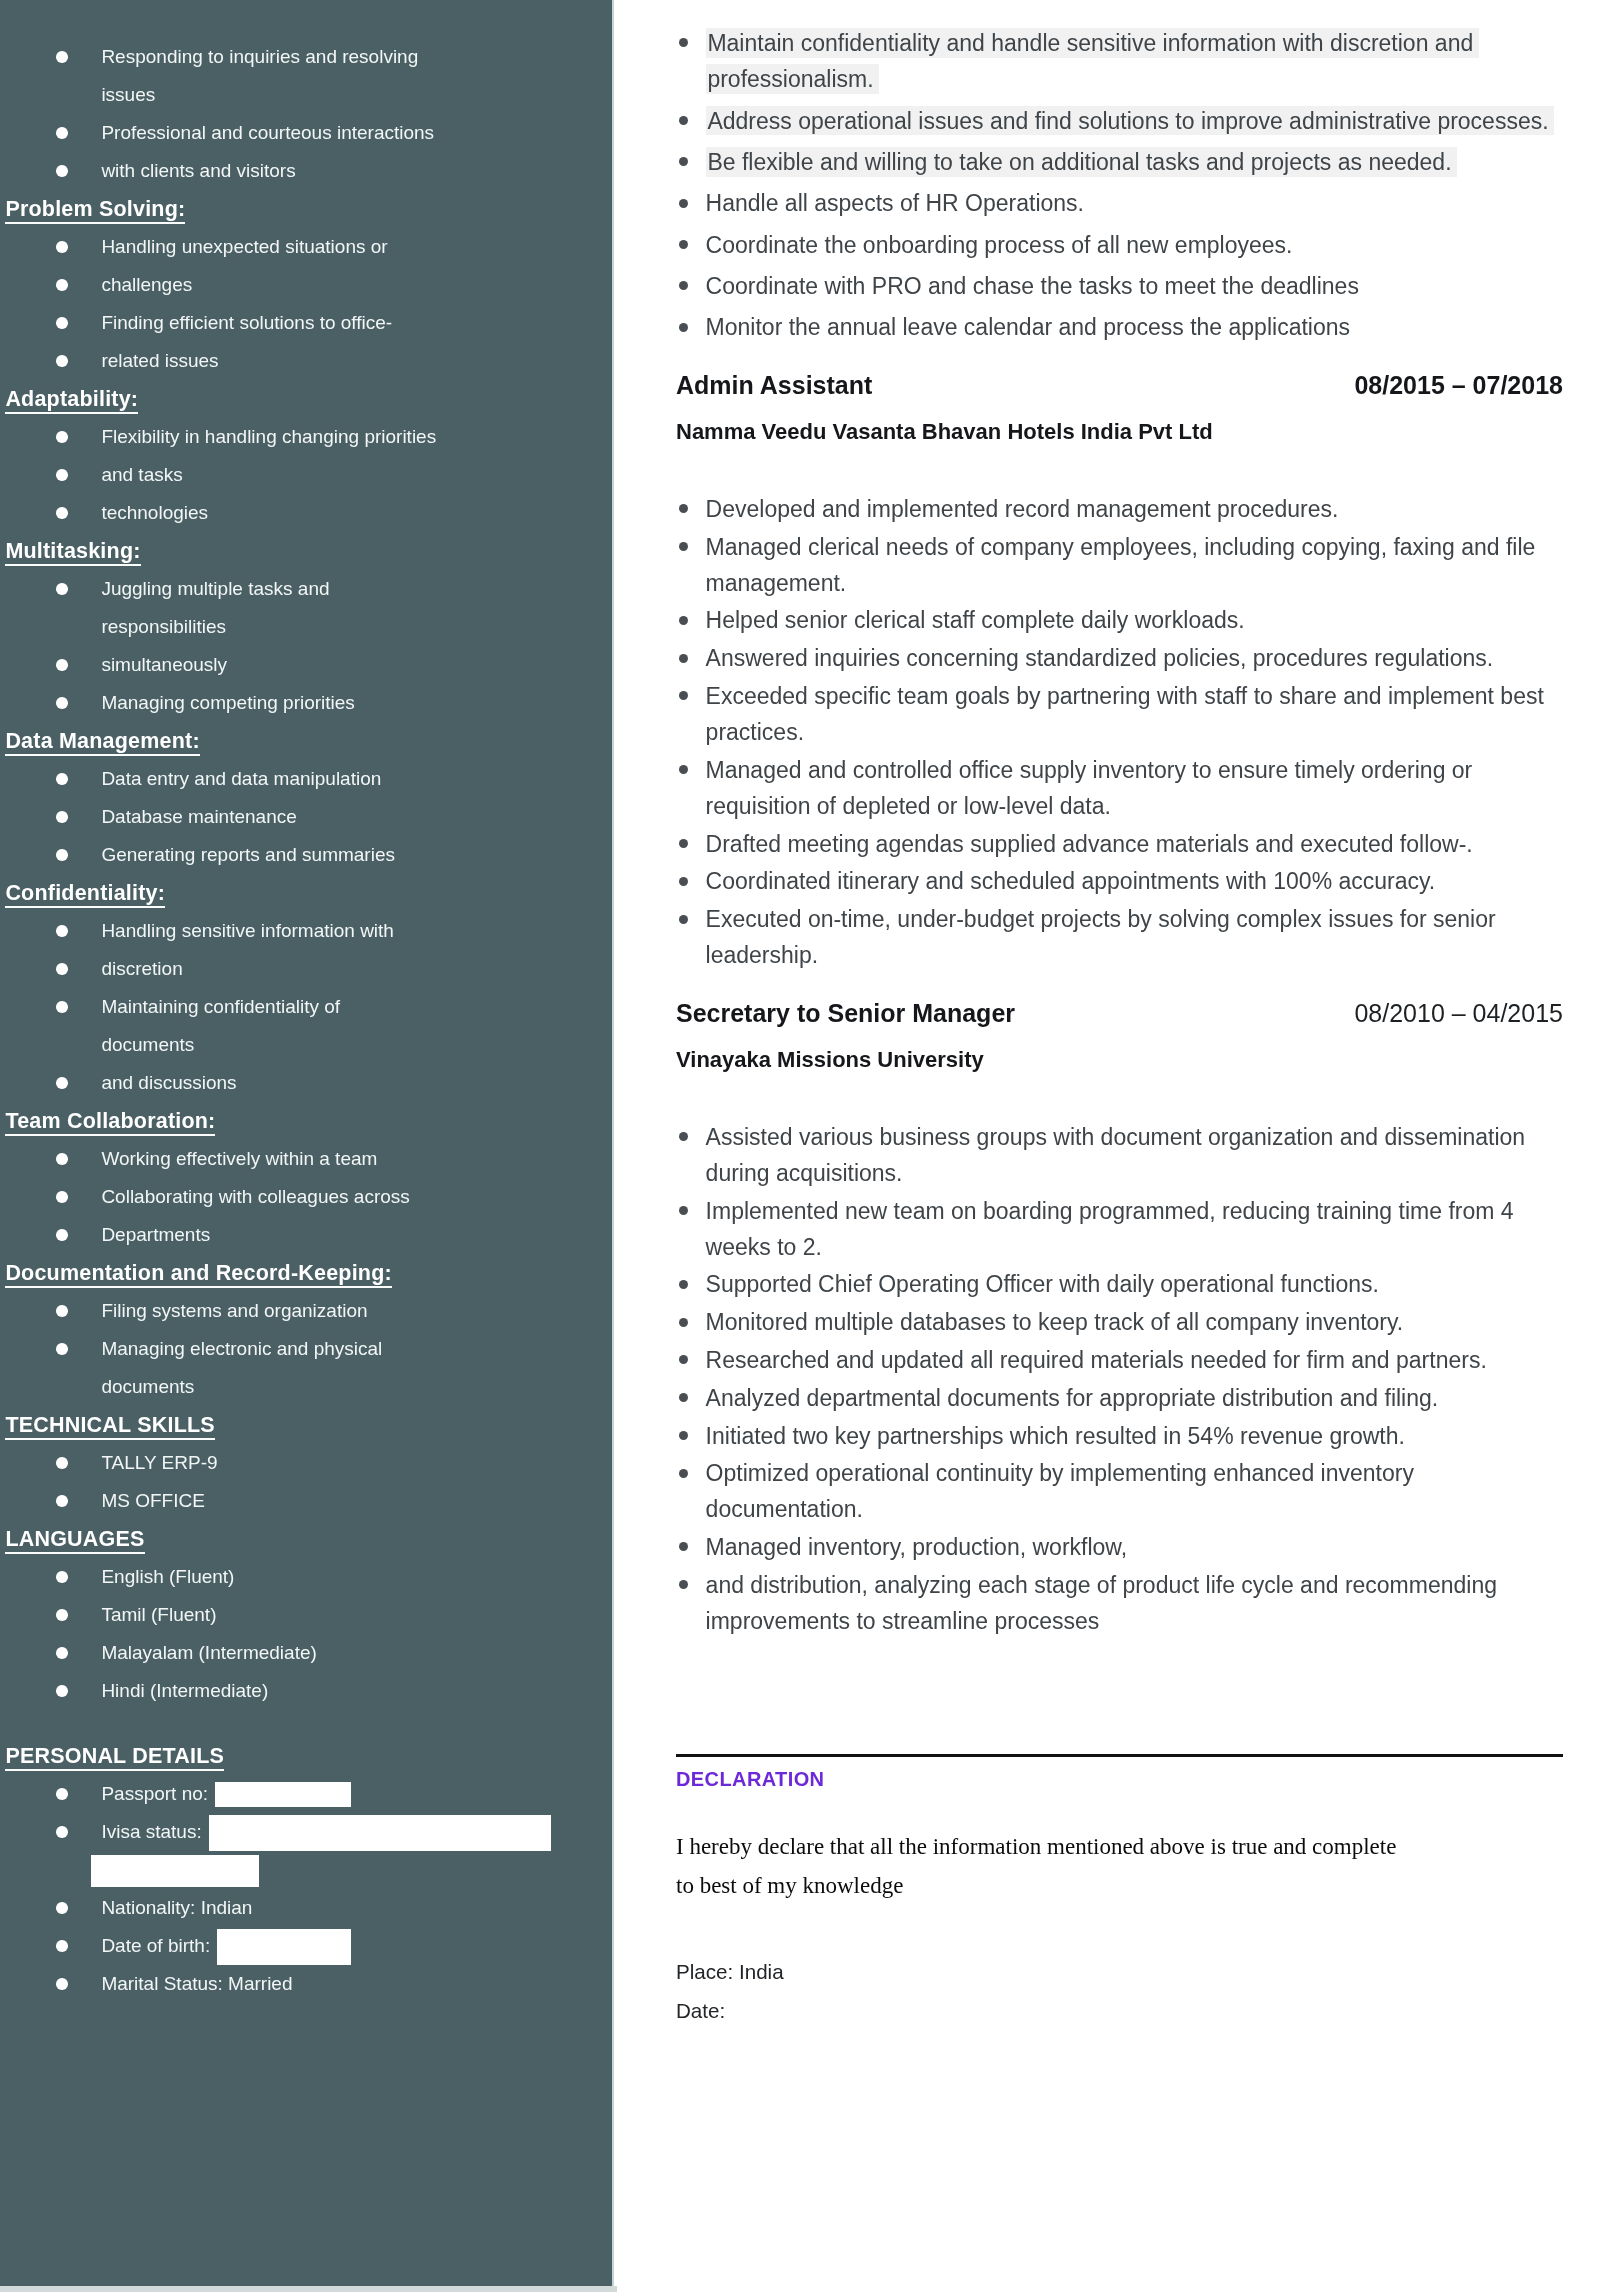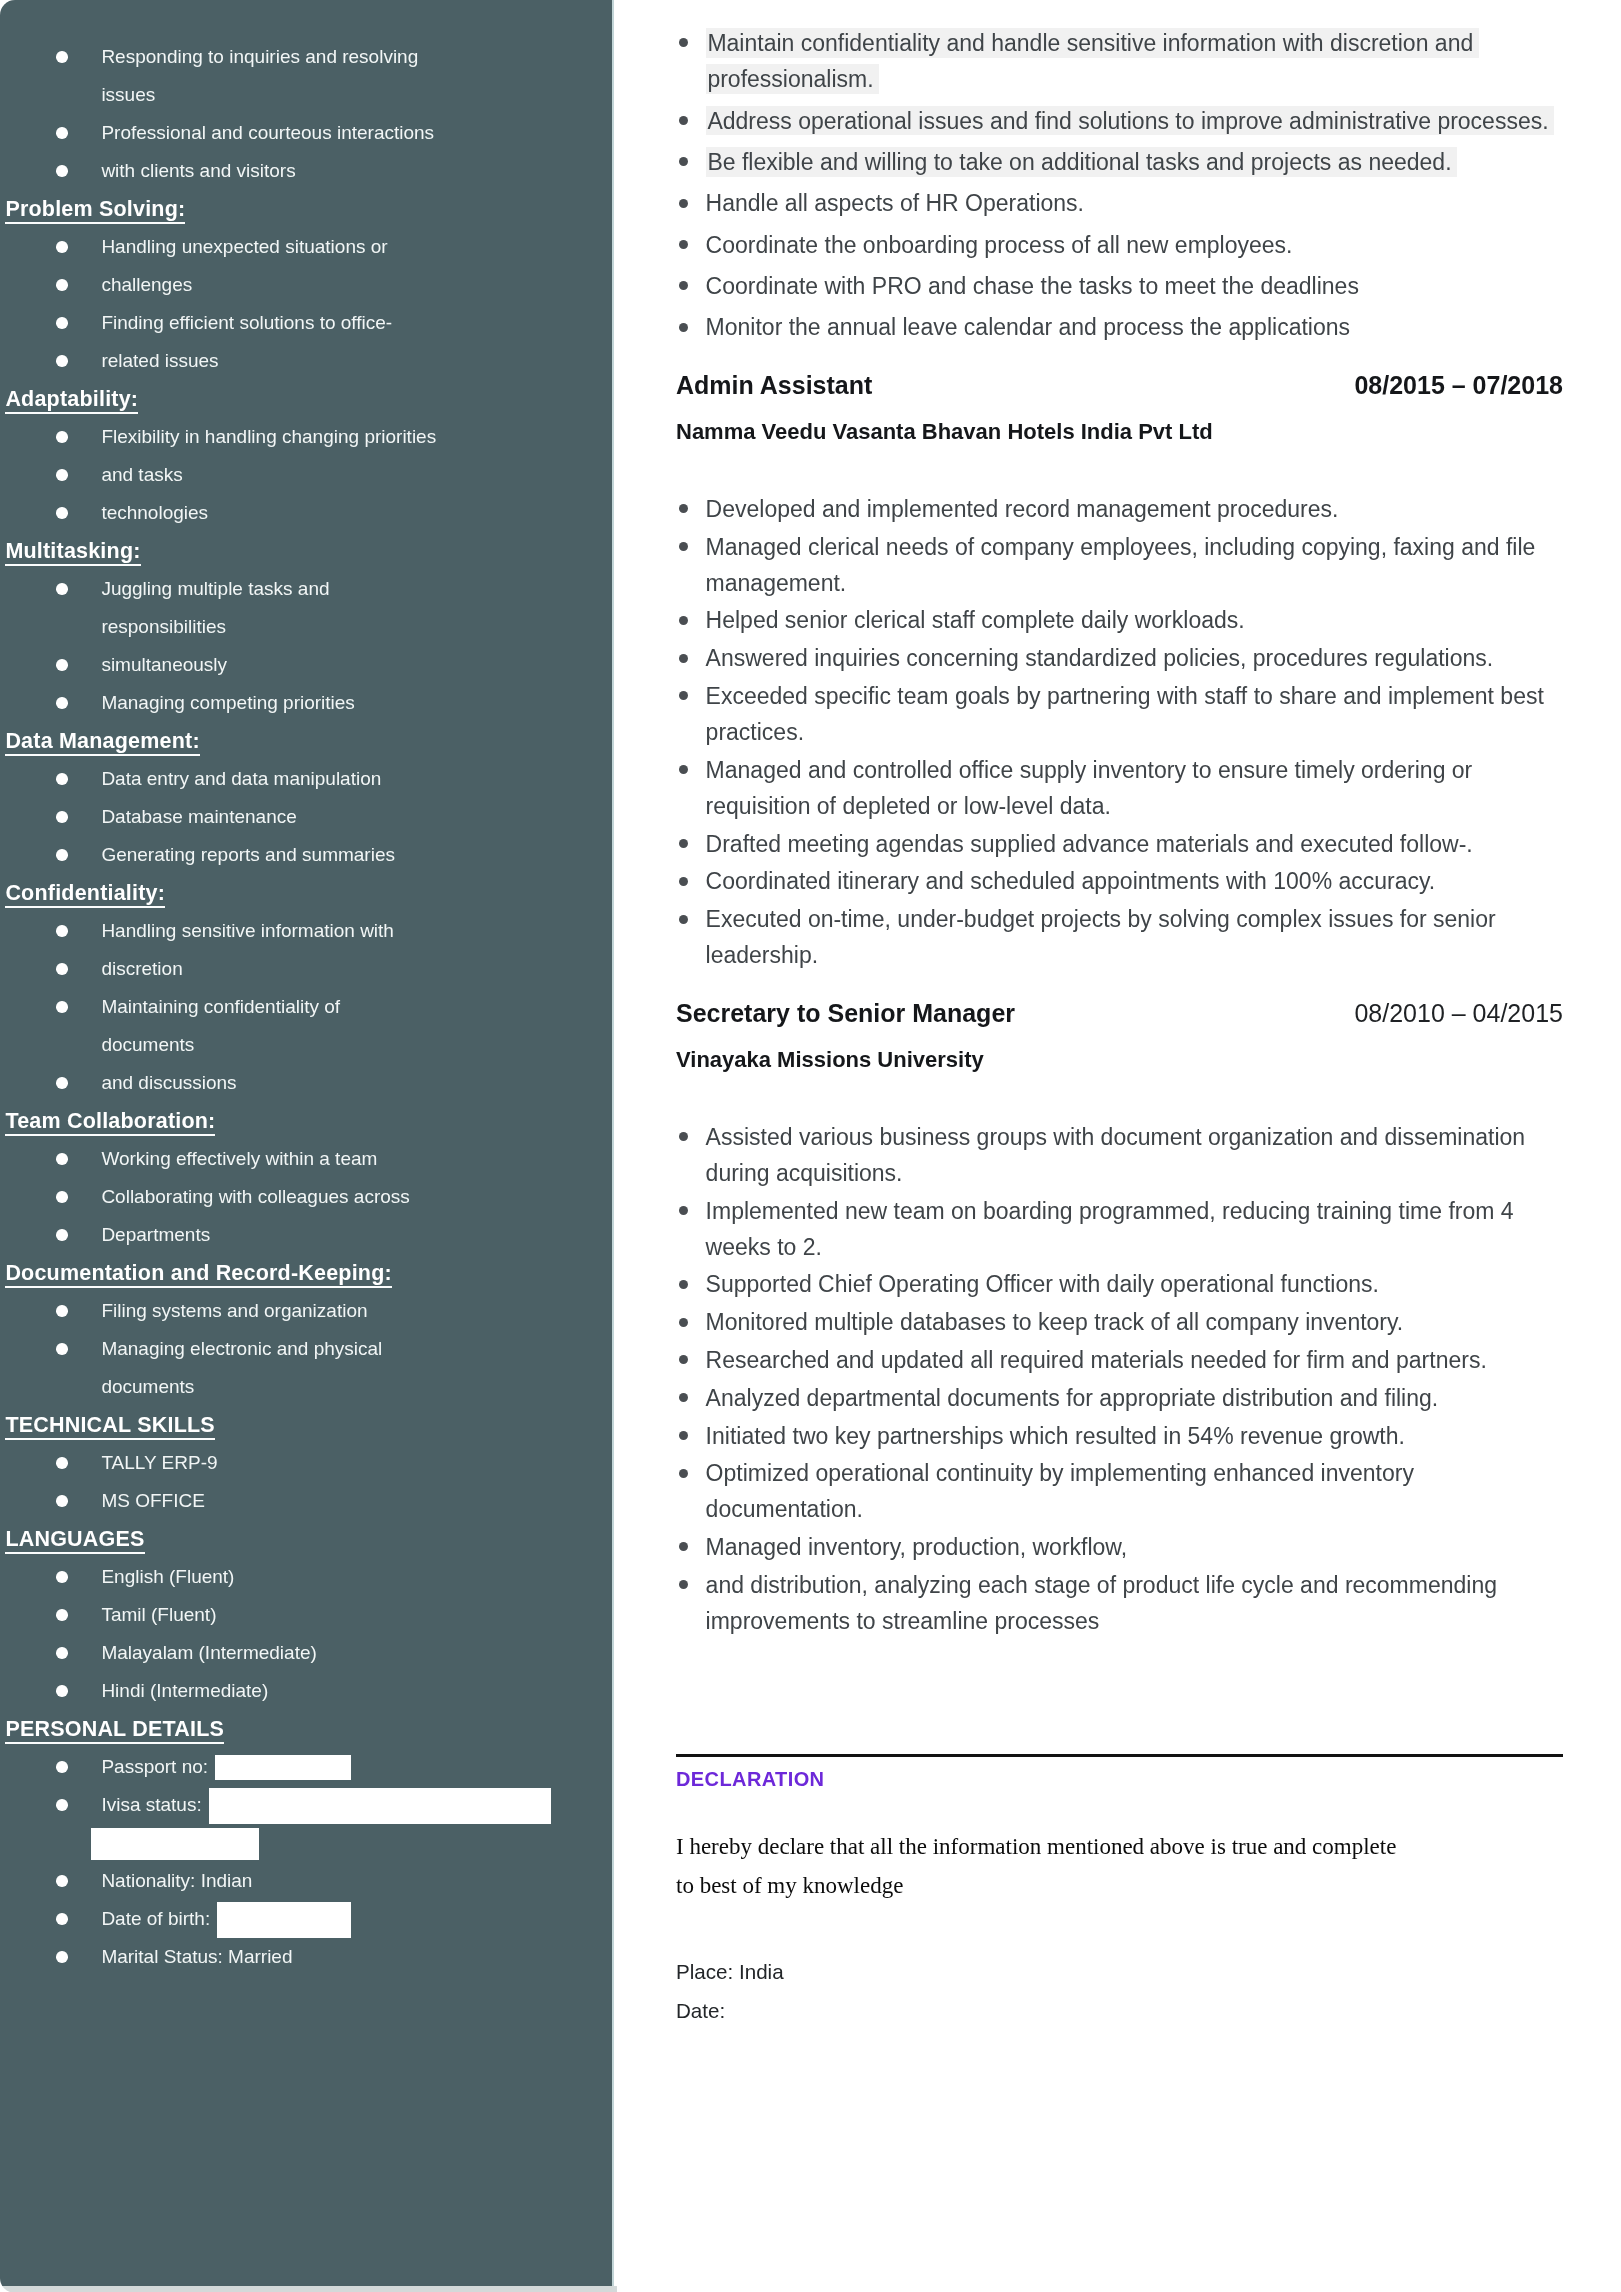--- a/index.html
+++ b/index.html
@@ -2,33 +2,33 @@
 <html style="font-size:14.3px"><head>
 <meta charset="utf-8">
 <style>
   html,body{margin:0;padding:0;}
   body{
     width:1622px;height:2293px;position:relative;background:#ffffff;
     font-family:"Liberation Sans", sans-serif;
     --sidebar-bg:#4b6065; --sidebar-text:#f2f6f6; --divider:#c2d5d7;
     --highlight:#f1f1f1; --heading-text:#15171a; --body-text:#3f4448;
   }
-  .page{position:absolute;inset:0;overflow:hidden;border-radius:15px;}
+  .page{position:absolute;inset:0;overflow:hidden;}
 
   
   .sidebar{
     position:absolute;left:0;top:0;width:614px;height:2286px;
     background:var(--sidebar-bg);box-sizing:border-box;
     border-right:2.7px solid var(--divider);
     padding:38px 14.3px 0 5.4px;color:var(--sidebar-text);
   }
   .sidebar-strip{position:absolute;left:0;top:2286px;width:617px;height:6.3px;background:#d3d9d9;}
   .s-head{font-size:21.5px;font-weight:700;line-height:38px;color:#ffffff;letter-spacing:0.2px;}
   .s-head .u{border-bottom:2.7px solid #fbfdfd;padding-bottom:0.9px;}
-  .s-head.gap{}
+  .s-head.gap{margin-top:27px;}
   .slist{list-style:none;margin:0;padding:0;font-size:19px;line-height:38px;}
   .s-item{position:relative;padding-left:96px;white-space:pre-line;}
   .s-item::before{content:"";position:absolute;left:51px;top:13.4px;width:11.6px;height:11.6px;border-radius:50%;background:#ffffff;}
   .s-item.cont::before{display:none;}
   .redact{display:inline-block;background:#ffffff;vertical-align:middle;margin-left:7.2px;}
   .redact.solo{margin-left:-10.7px;}
 
   
   .main{
     position:absolute;left:617px;top:0;width:1005px;box-sizing:border-box;

